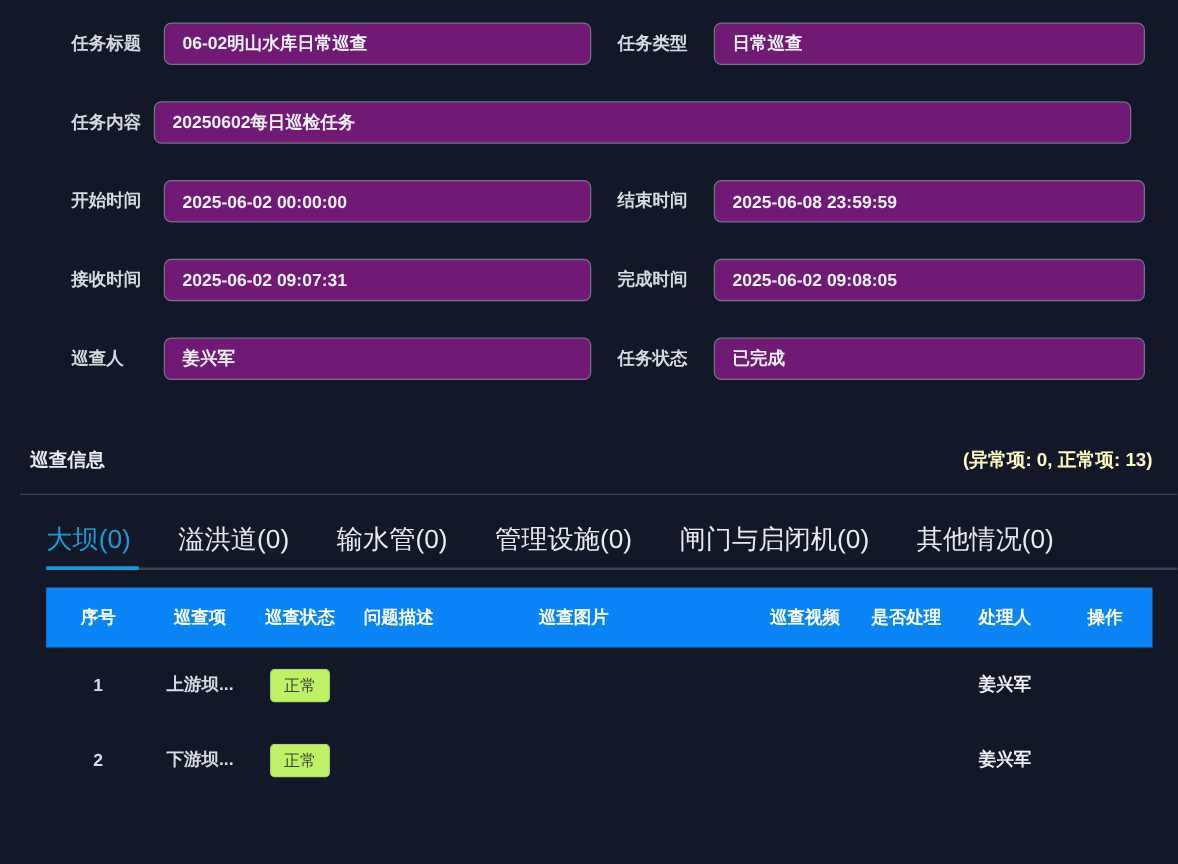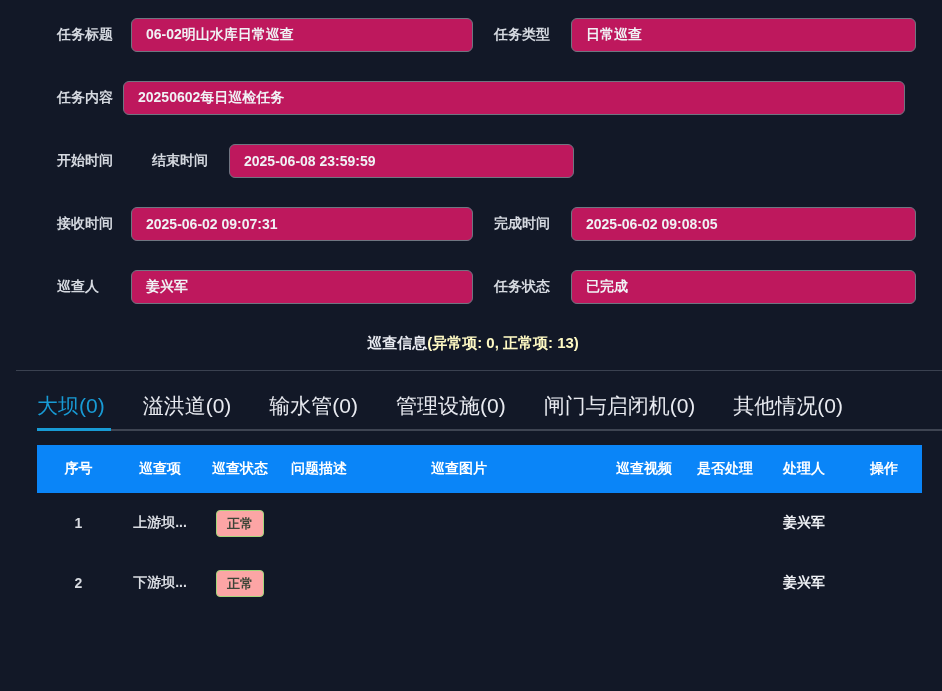--- a/index.html
+++ b/index.html
@@ -11,31 +11,31 @@
     overflow:hidden;
     position:relative;
   }
   
   .form { padding-top:18px; }
   .form-row { display:flex; align-items:center; margin-bottom:29px; padding-left:57px; height:34px; }
   .f-label { width:74px; font-size:14px; font-weight:600; color:#d5d9e0; flex:0 0 auto; }
   .f-label.wide { width:66px; }
   .f-label.r { width:77px; margin-left:21px; }
   .f-input {
-    height:34px; background:#be185d; border:1px solid #6f7581; border-radius:6px;
+    height:34px; background:#701a75; border:1px solid #6f7581; border-radius:6px;
     color:#f0f2f5; font-size:14px; font-weight:600; padding:0 14px;
     display:flex; align-items:center; white-space:nowrap; overflow:hidden;
   }
   .f-input.w342 { width:342px; }
   .f-input.w345 { width:345px; }
   .f-input.wfull { width:782px; }
   
   .section-head {
-    margin-top:30px; padding:0 20px 0 24px;
-    display:flex; justify-content:center; align-items:center;
+    margin-top:55px; padding:0 20px 0 24px;
+    display:flex; justify-content:space-between; align-items:center;
     font-size:15px;
   }
   .section-title { color:#e8eaf0; font-weight:600; }
   .section-summary { color:#fef9c3; font-weight:700; }
   .divider { height:1px; background:#3a4150; margin:17px 0 0 16px; }
   
   .tabs {
     display:flex; gap:38px; margin-left:37px; margin-right:0;
     padding-top:21px; border-bottom:2px solid #3e4452;
   }
@@ -55,41 +55,42 @@
     font-size:14px; font-weight:700; color:#ffffff;
   }
   .t-row { display:flex; align-items:center; height:60px; font-size:14px; font-weight:600; color:#d8dbe1; }
   .cell { text-align:center; overflow:hidden; white-space:nowrap; }
   .c0{width:83px;} .c1{width:80px;} .c2{width:80px;}
   .c3{width:140px; text-align:left; padding-left:11px;}
   .c4{width:180px; text-align:left; padding-left:11px;}
   .c5{width:88px;} .c6{width:74px;font-family:Liberation Mono, monospace;} .c7{width:84px;} .c8{width:76px;}
   .t-row .c7 { color:#eef0f4; font-weight:700; }
   .badge {
-    display:inline-block; background:#fca5a5; color:#3d4538;
+    display:inline-block; background:#bef264; color:#3d4538;
     border:1px solid #a3d579; border-radius:4px;
-    font-size:13px; font-weight:700; padding:4px 10px; line-height:17px;
+    font-size:13px; font-weight:400; padding:4px 10px; line-height:17px;
   }
 </style>
 </head>
 <body>
 
 <div class="form">
   <div class="form-row">
     <span class="f-label">任务标题</span>
     <div class="f-input w342">06-02明山水库日常巡查</div>
     <span class="f-label r">任务类型</span>
     <div class="f-input w345">日常巡查</div>
   </div>
   <div class="form-row">
     <span class="f-label wide">任务内容</span>
     <div class="f-input wfull">20250602每日巡检任务</div>
   </div>
   <div class="form-row">
     <span class="f-label">开始时间</span>
+    <div class="f-input w342">2025-06-02 00:00:00</div>
     <span class="f-label r">结束时间</span>
     <div class="f-input w345">2025-06-08 23:59:59</div>
   </div>
   <div class="form-row">
     <span class="f-label">接收时间</span>
     <div class="f-input w342">2025-06-02 09:07:31</div>
     <span class="f-label r">完成时间</span>
     <div class="f-input w345">2025-06-02 09:08:05</div>
   </div>
   <div class="form-row">

